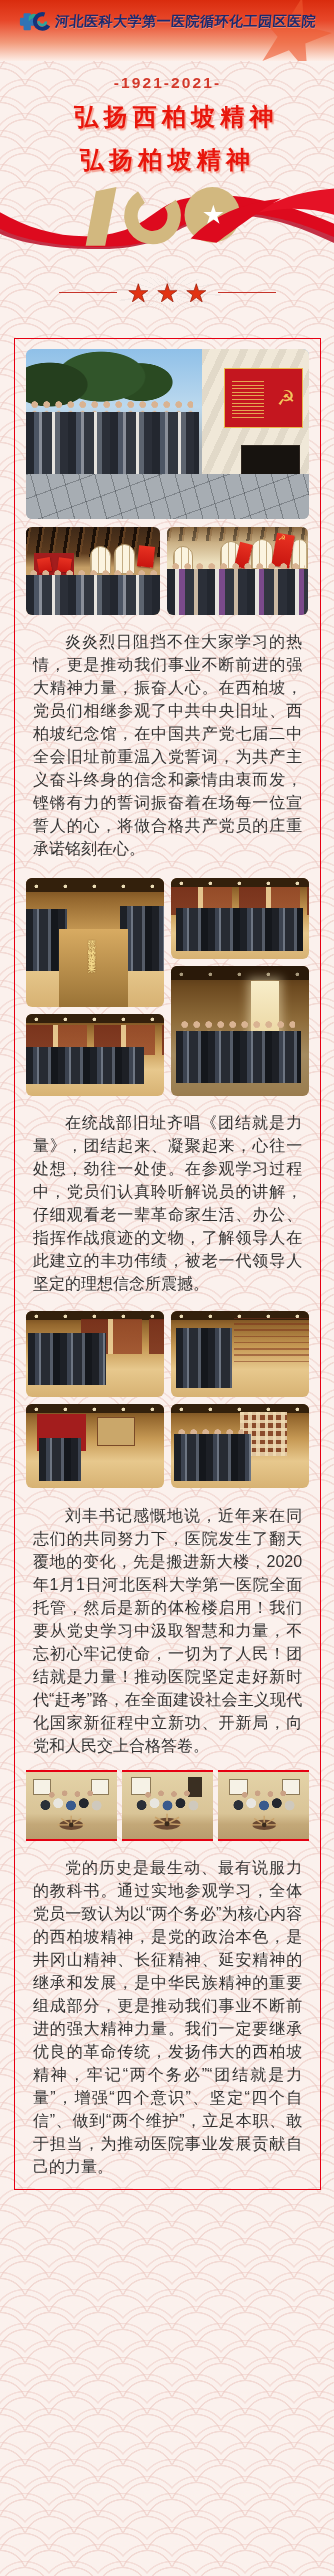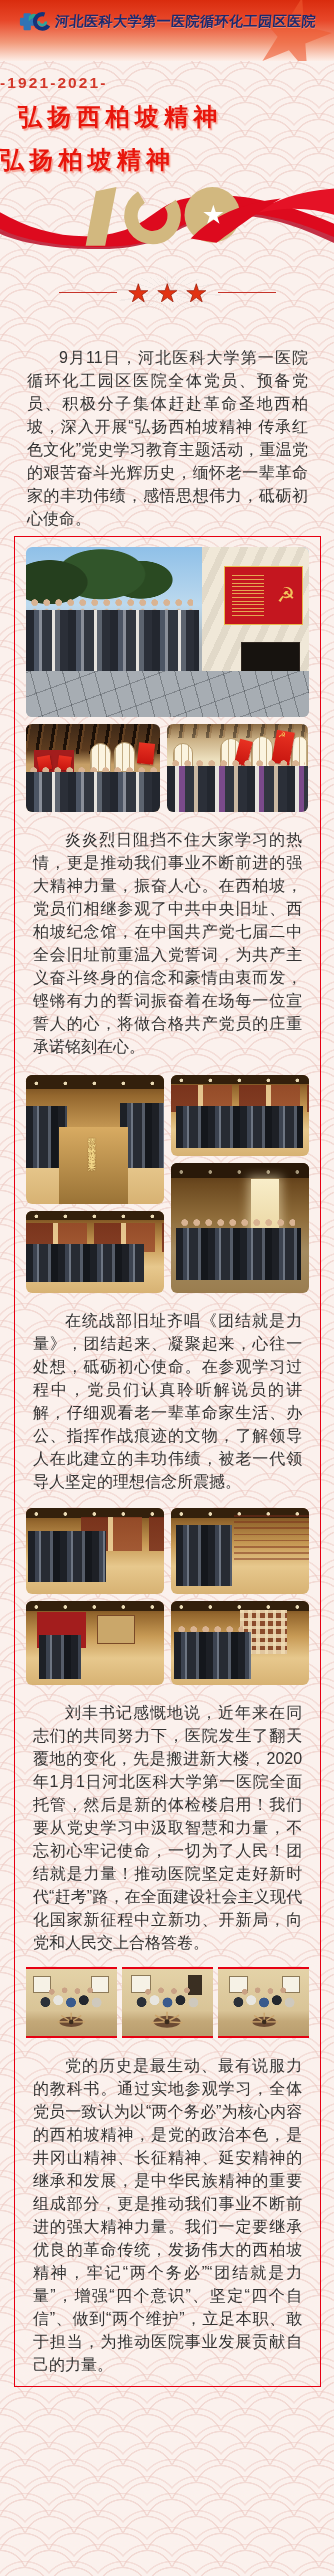--- a/index.html
+++ b/index.html
@@ -15,21 +15,21 @@
     background-position:0 0,0 0,25px 17px,25px 17px;}
   
   .hdr{position:relative;height:61px;overflow:hidden;
     background:linear-gradient(180deg,#d92c0e 0%,#e8482a 34%,#f29a7b 70%,#fdeee7 100%);}
   .hdr-row{position:absolute;top:9.3px;left:17.5px;display:flex;align-items:center;}
   .hlogo{width:34px;height:26px;flex:0 0 auto;}
   .hname{margin-left:3.1px;font-size:14px;font-weight:700;color:#1b2a70;
     transform:skewX(-5deg);letter-spacing:0.5px;text-shadow:0.5px 0.5px 0 rgba(255,255,255,.25);white-space:nowrap;}
   .hstar{position:absolute;right:1px;top:-6.2px;width:81px;height:76px;opacity:.8;transform:rotate(14deg);}
   
-  .hero{position:relative;height:272px;}
+  .hero{position:relative;height:272px;text-align:center;}
   .years{padding-top:13.4px;font-size:15.5px;font-weight:800;color:#d3392b;letter-spacing:2.1px;}
   .t1,.t2{margin:0;font-size:24px;font-weight:900;color:#e8160c;letter-spacing:5.2px;
     text-shadow:1.5px 2.1px 1px rgba(243,160,146,.95);}
   .t1{margin-top:8.2px;padding-left:18px;}
   .t2{margin-top:11.3px;}
   .emblem{display:block;width:335px;height:68px;margin-top:8.2px;}
   
   .divider{display:flex;align-items:center;justify-content:center;margin-top:24px;height:33px;position:relative;}
   .dline{width:58px;height:1px;background:#c6342a;}
   .dstars{display:flex;gap:8.2px;margin:0 11.3px;position:relative;}
@@ -174,21 +174,20 @@
           </svg>
         <svg class="dstar" viewBox="0 0 140 131">
             <polygon points="70,4 85.3,51 134.7,51 94.7,80 110,127 70,98 30,127 45.3,80 5.3,51 54.7,51" fill="#e23312" stroke="#9a1b08" stroke-width="5"></polygon>
           </svg>
       </span>
       <span class="dline"></span>
     </div>
   </section>
 
 
-  <p class="para">9月11日，河北医科大学第一医院循环化工园区医院全体党员、预备党员、积极分子集体赶赴革命圣地西柏坡，深入开展“弘扬西柏坡精神 传承红色文化”党史学习教育主题活动，重温党的艰苦奋斗光辉历史，缅怀老一辈革命家的丰功伟绩，感悟思想伟力，砥砺初心使命。</p>
 
   <section class="redbox">
 
     <figure class="scene ph oath">
       <div class="abs oathtrees" style="left:0;width:70%;top:0;height:46%;"></div>
       <div class="abs oathwall" style="left:62%;right:0;top:0;height:80%;"></div>
       <div class="abs plaque" style="left:70%;width:27%;top:11%;height:34%;">
         <div class="plaquetext"></div>
         <span class="emchar">☭</span>
       </div>
@@ -247,21 +246,21 @@
         </figure>
         <figure class="scene ph mus" style="height:130px;">
           <div class="abs dim" style="left:0;right:0;top:0;bottom:0;"></div>
           <div class="abs doorway" style="left:58%;width:20%;top:12%;height:52%;"></div>
           <div class="abs crowdheads" style="left:6%;right:10%;top:42%;height:9%;"></div>
           <div class="abs silh" style="left:4%;right:6%;top:50%;height:40%;"></div>
         </figure>
       </div>
     </div>
 
-    <p class="para">在统战部旧址齐唱《团结就是力量》，团结起来、凝聚起来，心往一处想，砥砺初心使命。在参观学习过程中，党员们认真聆听解说员的讲解，仔细观看老一辈革命家生活、办公、指挥作战痕迹的文物，了解领导人在此建立的丰功伟绩，被老一代领导人坚定的理想信念所震撼。</p>
+    <p class="para">在统战部旧址齐唱《团结就是力量》，团结起来、凝聚起来，心往一处想，劲往一处使。在参观学习过程中，党员们认真聆听解说员的讲解，仔细观看老一辈革命家生活、办公、指挥作战痕迹的文物，了解领导人在此建立的丰功伟绩，被老一代领导人坚定的理想信念所震撼。</p>
 
     <div class="grid4">
       <figure class="scene ph mus" style="height:86px;">
         <div class="abs panels" style="left:40%;right:0;top:10%;height:40%;"></div>
         <div class="abs silh" style="left:2%;width:56%;top:26%;height:60%;"></div>
       </figure>
       <figure class="scene ph mus" style="height:86px;">
         <div class="abs panels" style="left:46%;right:0;top:8%;height:52%;background-image:repeating-linear-gradient(0deg,rgba(122,47,28,.5) 0 1.5px,rgba(0,0,0,0) 1.5px 6.2px);"></div>
         <div class="abs silh" style="left:4%;width:40%;top:20%;height:70%;"></div>
       </figure>

